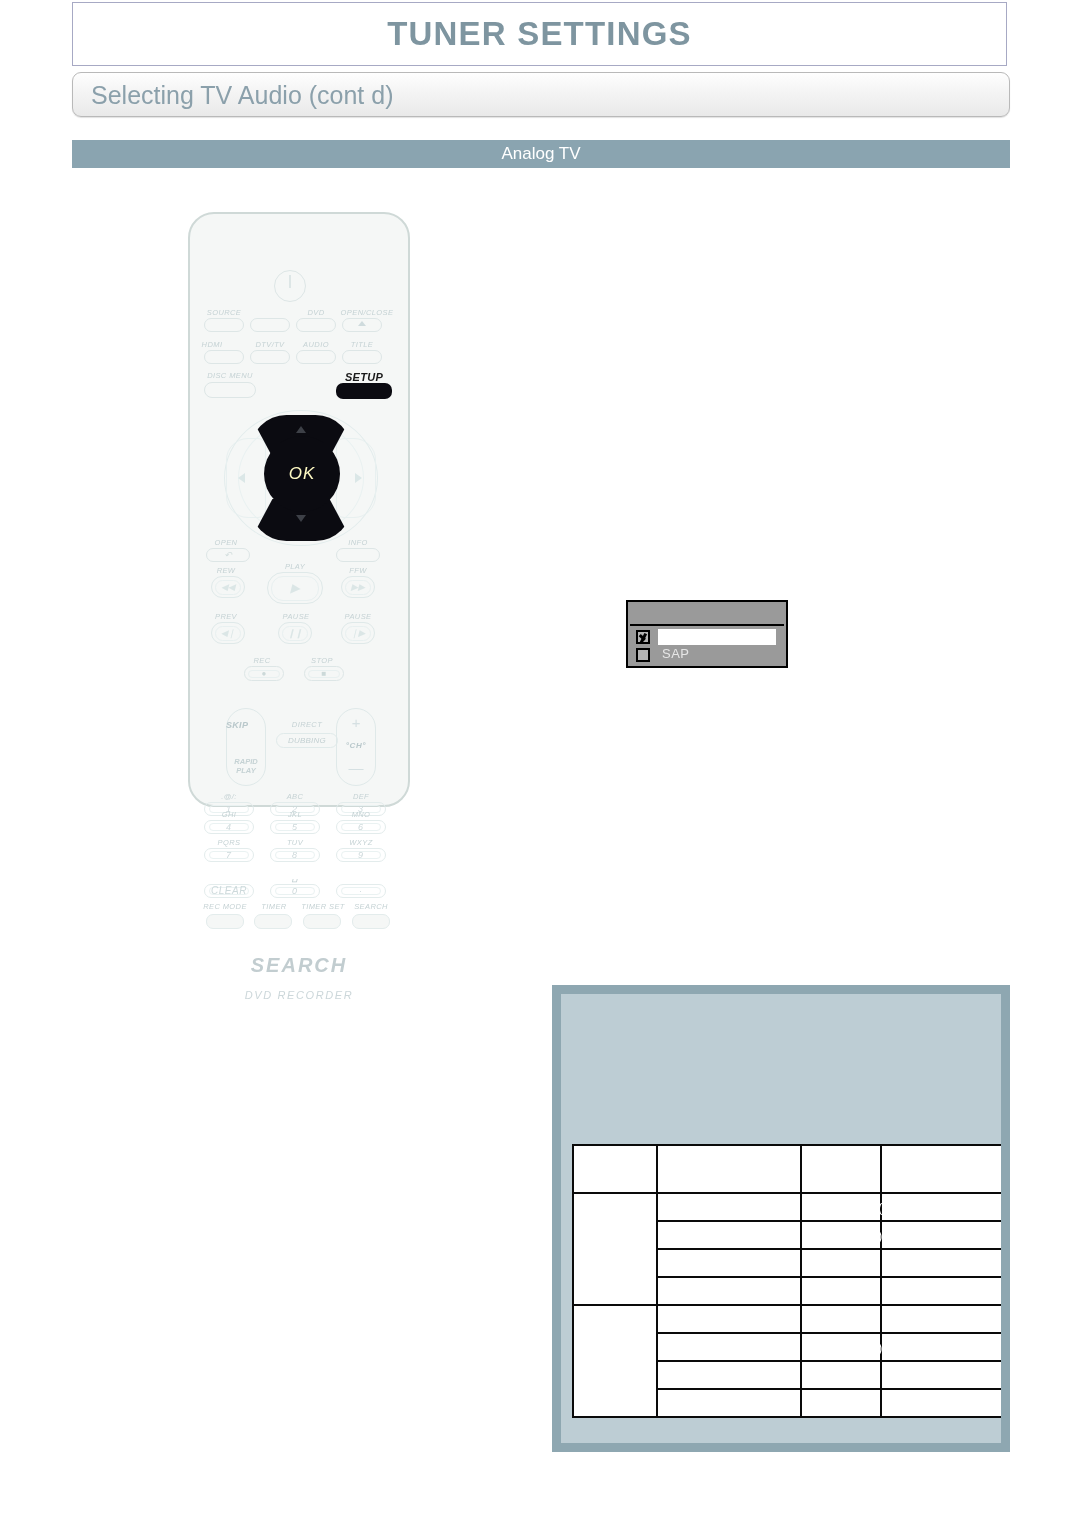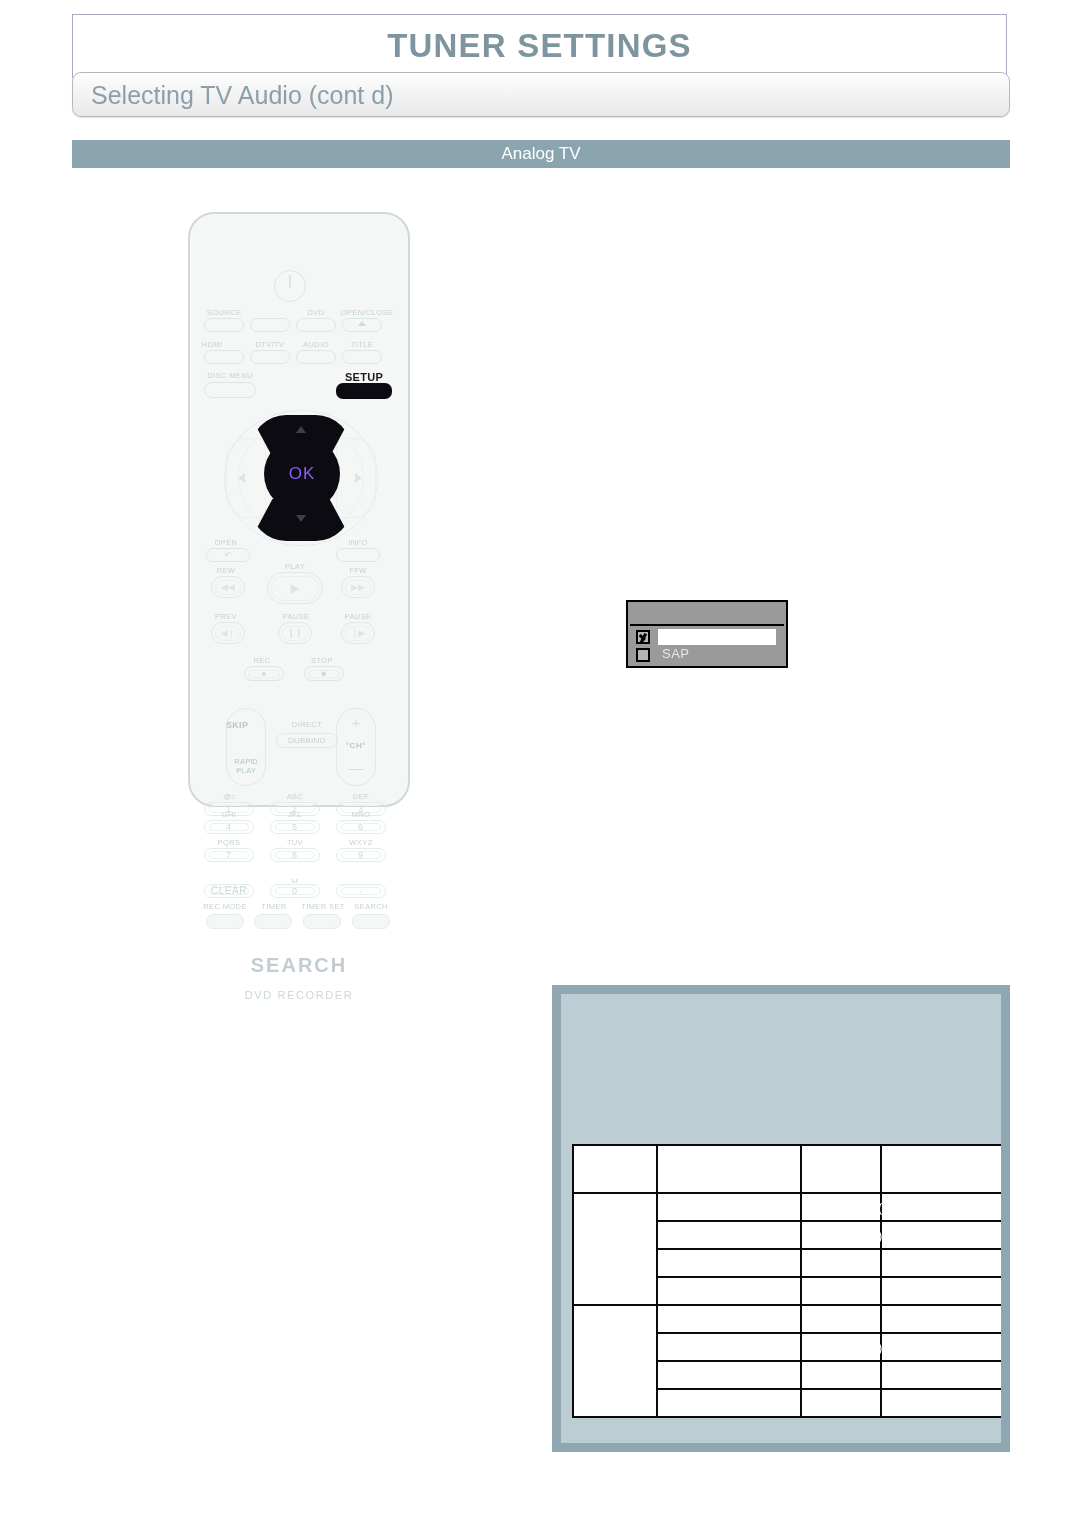--- a/index.html
+++ b/index.html
@@ -10,21 +10,20 @@
     position:relative;
     overflow:hidden;
   }
 
   
   #title-box{
     position:absolute;left:72px;top:2px;width:935px;height:64px;
     background:#ffffff;
     border:1px solid #a7a9c4;
     box-sizing:border-box;
-    margin-top:12px;
   }
   #title-text{
     position:absolute;left:0;right:0;top:50%;transform:translateY(-50%);
     text-align:center;
     font-size:33px;
     letter-spacing:1.2px;
     font-weight:600;
     color:#7e95a0;
     font-family:"Liberation Sans", sans-serif;
     white-space:nowrap;
@@ -52,20 +51,21 @@
     text-align:center;font-size:17px;color:#ffffff;white-space:nowrap;
   }
 
   
   #remote{
     position:absolute;left:188px;top:212px;width:222px;height:595px;
     background:#f5f7f6;
     border:2px solid #cfd9d7;
     border-radius:26px;
     box-sizing:border-box;
+    font-style:italic;
   }
   .rlabel{
     position:absolute;font-size:7.5px;color:#c5d2d4;letter-spacing:.4px;
     text-align:center;white-space:nowrap;
     font-family:"Liberation Sans", sans-serif;
   }
   .rbtn{
     position:absolute;border:1.2px solid #dde6e6;border-radius:8px;
     background:#f5f7f6;box-sizing:border-box;
   }
@@ -125,21 +125,21 @@
     border-radius:8px 22px 22px 8px;
   }
   .tri{position:absolute;width:0;height:0;}
   #tri-up{left:76px;top:16px;border-left:5px solid transparent;border-right:5px solid transparent;border-bottom:7px solid #3d4047;}
   #tri-down{left:76px;top:105px;border-left:5px solid transparent;border-right:5px solid transparent;border-top:7px solid #3d4047;}
   #tri-left{left:18px;top:63px;border-top:5px solid transparent;border-bottom:5px solid transparent;border-right:7px solid #dbe7e7;}
   #tri-right{left:135px;top:63px;border-top:5px solid transparent;border-bottom:5px solid transparent;border-left:7px solid #dbe7e7;}
   #ok-btn{
     position:absolute;left:44px;top:26px;width:76px;height:76px;
     background:#0b0b11;border-radius:50%;
-    color:#8b5cf6;font-size:17px;letter-spacing:1px;
+    color:#fef9c3;font-size:17px;letter-spacing:1px;
     display:flex;align-items:center;justify-content:center;
   }
 
   
   .circ{
     position:absolute;width:34px;height:22px;border-radius:14px;
     border:1.5px solid #dfe9e9;box-sizing:border-box;
   }
   .circ-inner{
     position:absolute;left:3px;top:2.5px;right:3px;bottom:2.5px;

